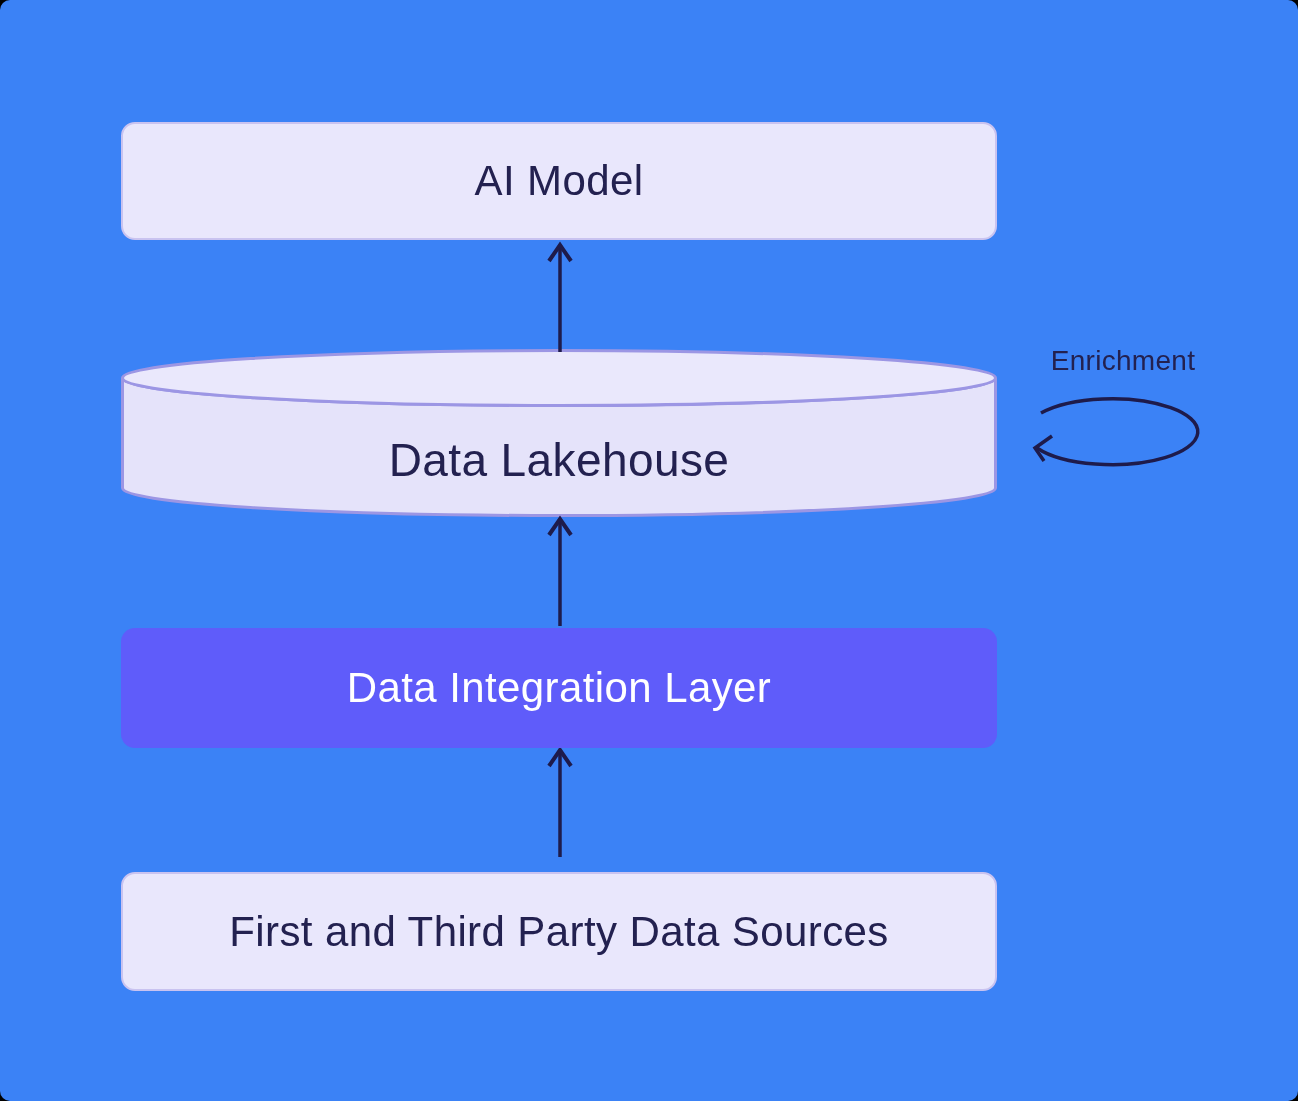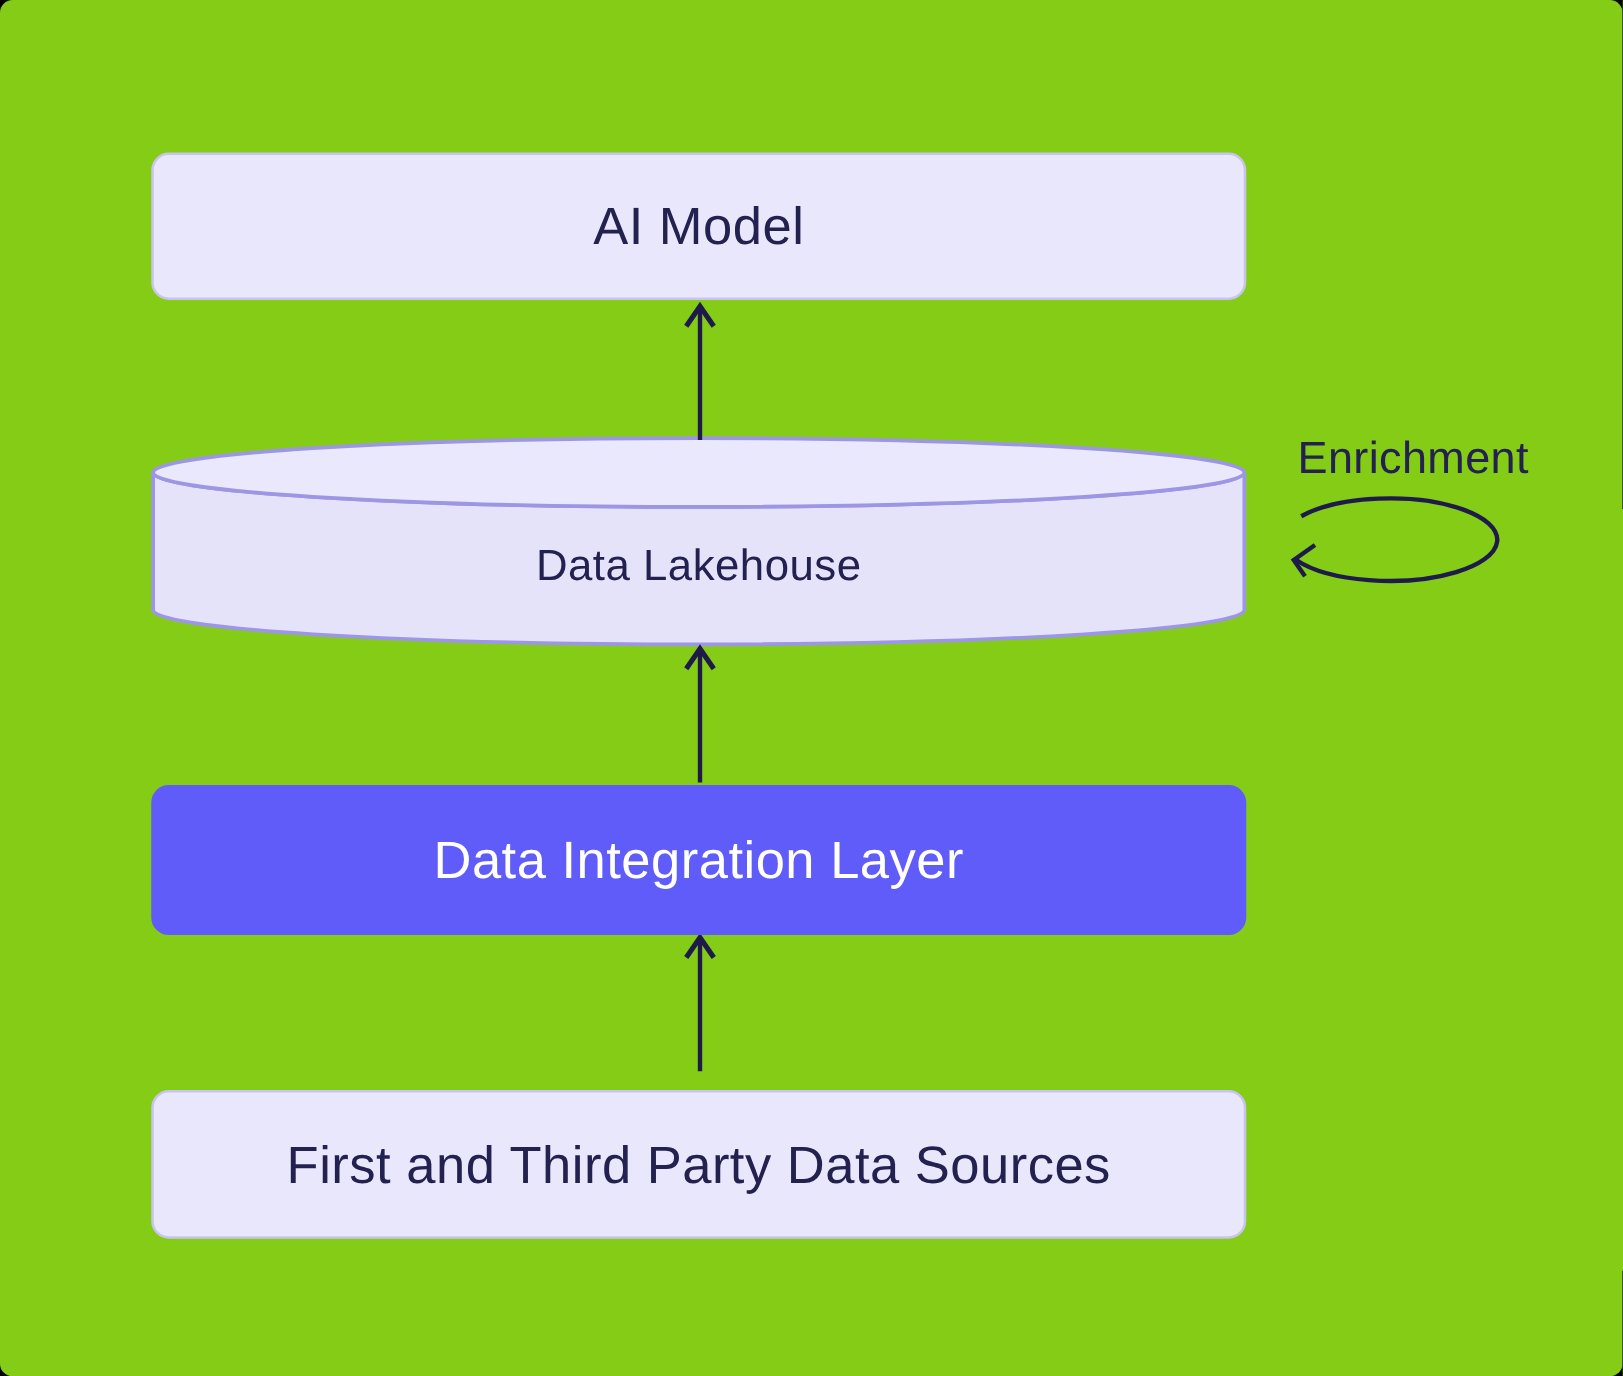--- a/index.html
+++ b/index.html
@@ -7,21 +7,21 @@
     padding: 0;
     background: #000000;
     width: 1298px;
     height: 1101px;
     font-family: "Liberation Sans", sans-serif;
   }
   .canvas {
     position: relative;
     width: 1298px;
     height: 1101px;
-    background: #84cc16;
+    background: #3b82f6;
     border-radius: 10px;
     overflow: hidden;
   }
   .overlay {
     position: absolute;
     left: 0;
     top: 0;
     width: 1298px;
     height: 1101px;
   }
@@ -57,32 +57,32 @@
     border: none;
     border-radius: 14px;
   }
   .box-solid .label { color: #ffffff; text-align: right; }
   .cylinder-caption {
     position: absolute;
     left: 121px;
     top: 433px;
     width: 876px;
     text-align: center;
-    font-size: 35px;
+    font-size: 46px;
     font-weight: 500;
     letter-spacing: 0.4px;
     color: #232150;
   }
   .enrichment-caption {
     position: absolute;
     left: 1038px;
     top: 345px;
     width: 170px;
     text-align: center;
-    font-size: 36px;
+    font-size: 28px;
     font-weight: 500;
     letter-spacing: 0.3px;
     color: #232150;
   }
 </style>
 </head>
 <body>
 
 <div class="canvas">
 

